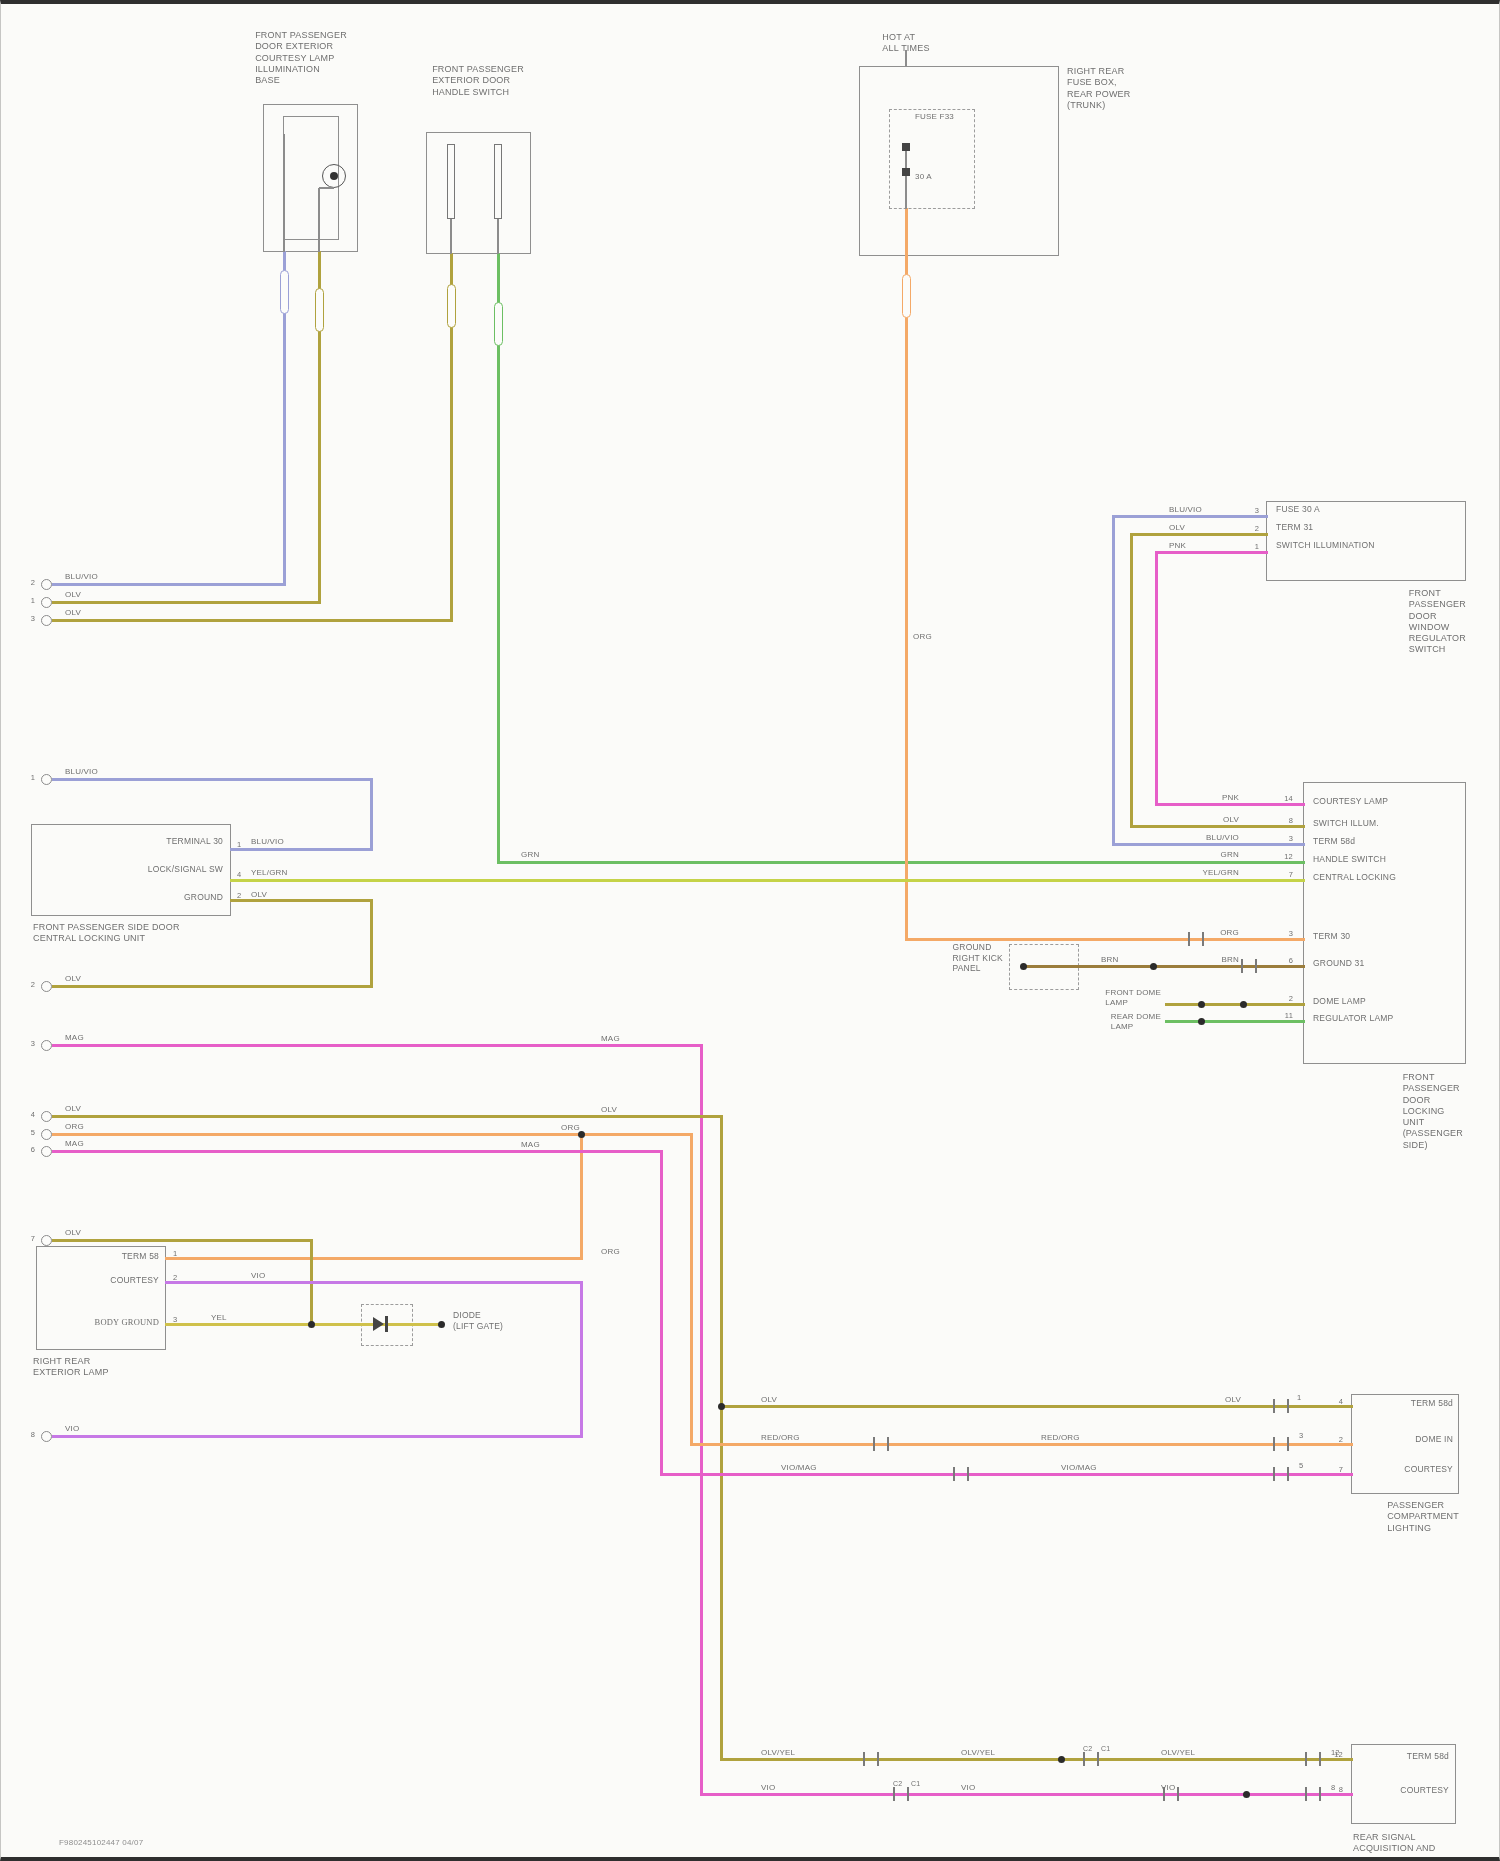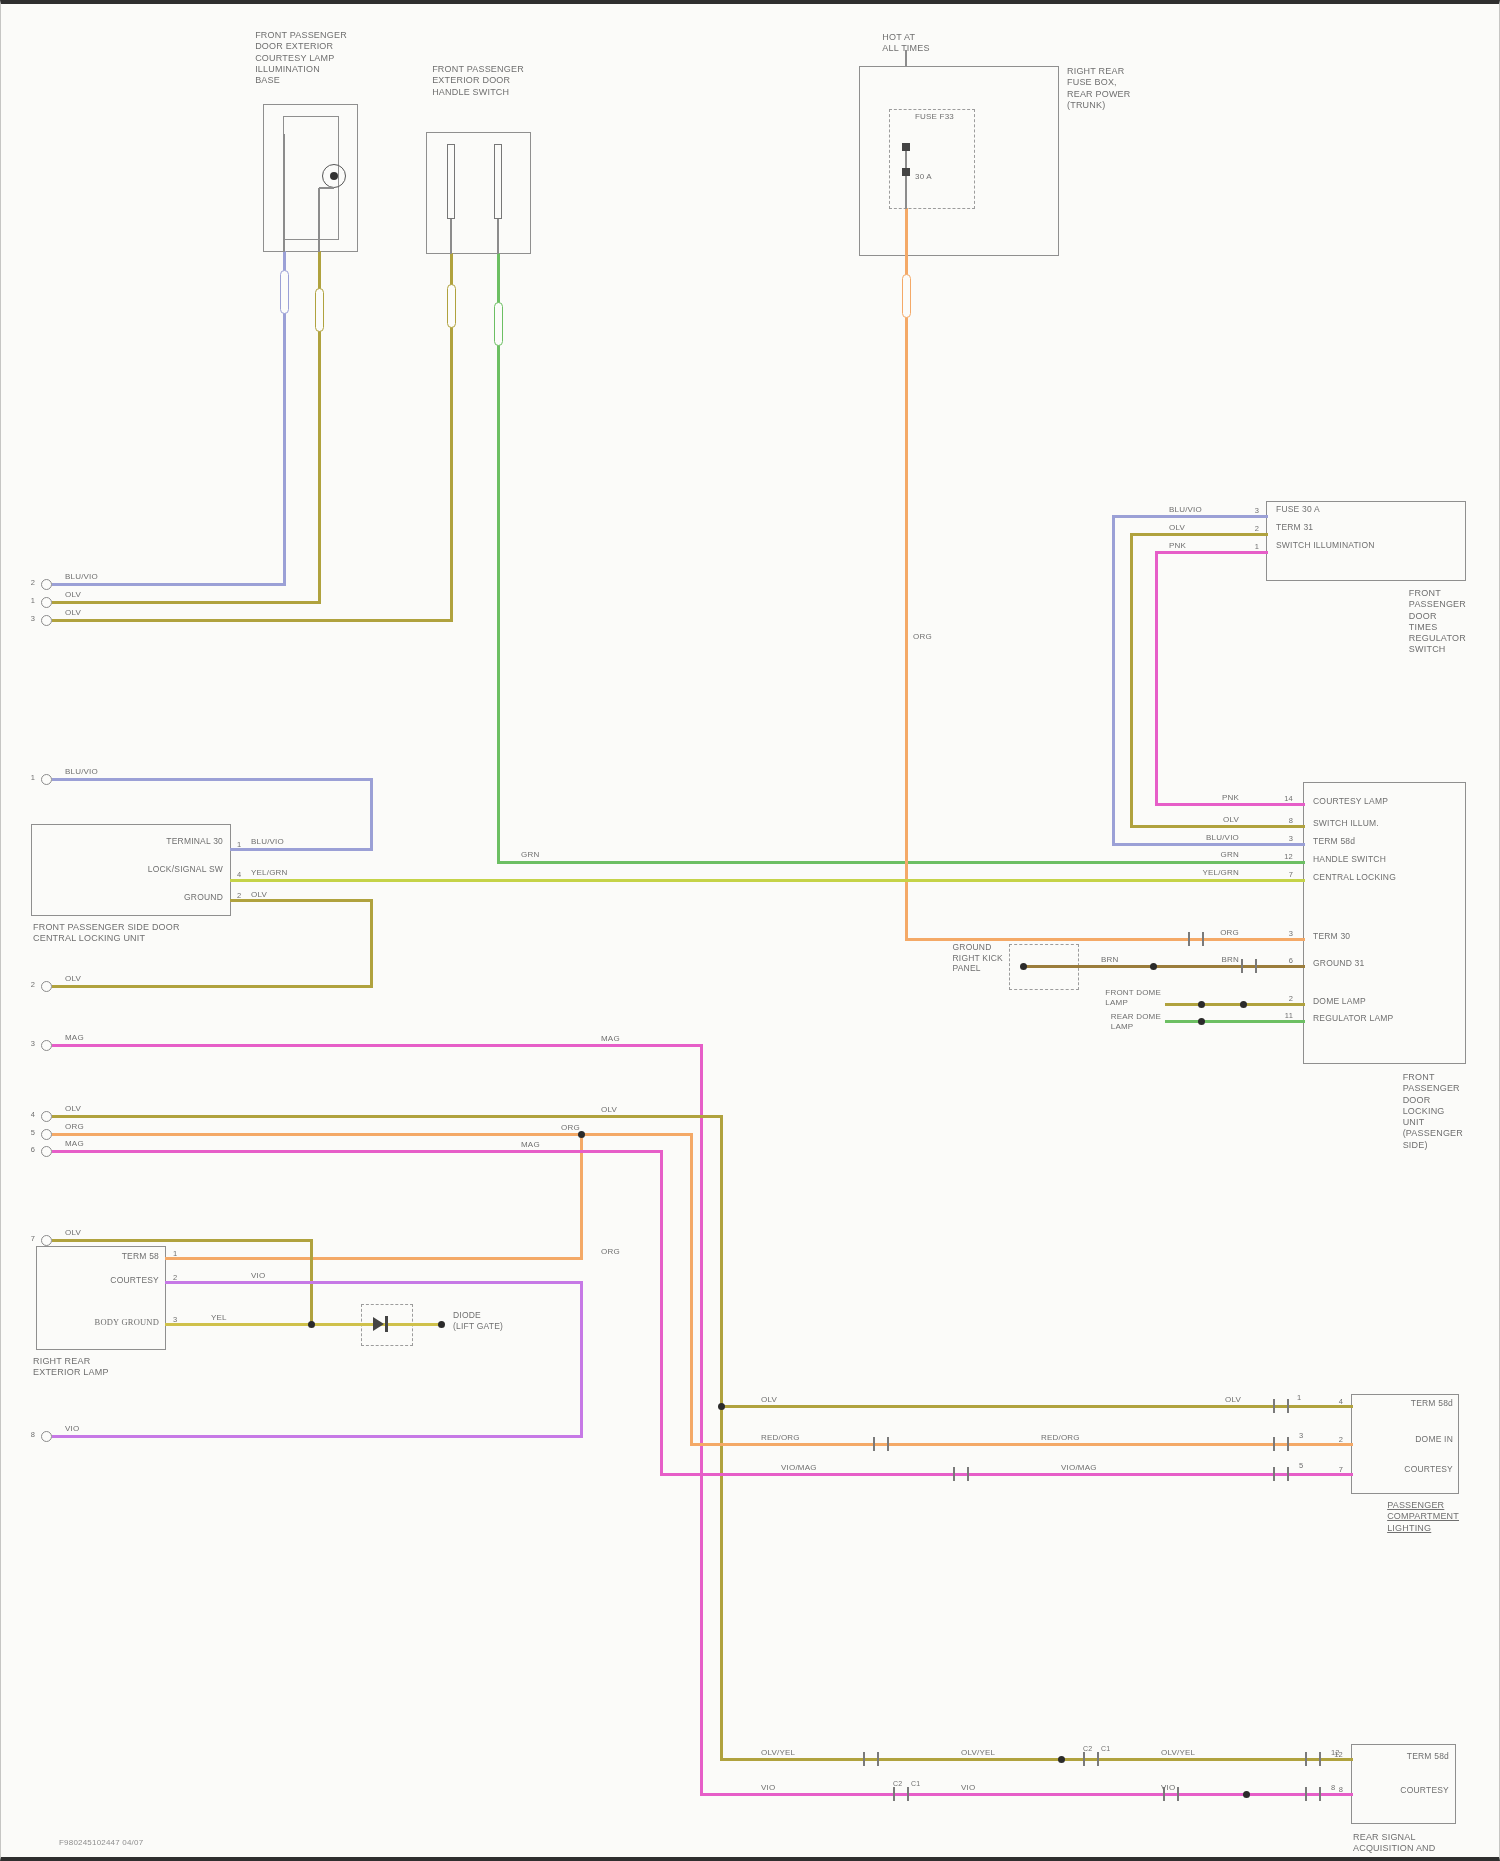--- a/index.html
+++ b/index.html
@@ -188,21 +188,21 @@
       <div class="lbl" style="left: 1066px; top: 62px; font-size: 9px;">RIGHT REAR
 FUSE BOX,
 REAR POWER
 (TRUNK)</div>
       <div class="lbl" style="left: 914px; top: 108px; font-size: 8px; text-align: right;">FUSE F33</div>
       <div class="lbl" style="left: 914px; top: 168px; font-size: 8px;">30 A</div>
       <div class="lbl" style="left: 1275px; top: 500px; font-size: 8.5px;">FUSE 30 A</div>
       <div class="lbl" style="left: 1275px; top: 518px; font-size: 8.5px;">TERM 31</div>
       <div class="lbl" style="left: 1275px; top: 536px; font-size: 8.5px;">SWITCH ILLUMINATION</div>
       <div class="lbl" style="left: 1465px; top: 584px; font-size: 9px; transform: translateX(-100%);">FRONT PASSENGER DOOR
-TIMES REGULATOR SWITCH</div>
+WINDOW REGULATOR SWITCH</div>
       <div class="lbl" style="left: 1312px; top: 792px; font-size: 8.5px;">COURTESY LAMP</div>
       <div class="lbl" style="left: 1312px; top: 814px; font-size: 8.5px;">SWITCH ILLUM.</div>
       <div class="lbl" style="left: 1312px; top: 832px; font-size: 8.5px;">TERM 58d</div>
       <div class="lbl" style="left: 1312px; top: 850px; font-size: 8.5px;">HANDLE SWITCH</div>
       <div class="lbl" style="left: 1312px; top: 868px; font-size: 8.5px;">CENTRAL LOCKING</div>
       <div class="lbl" style="left: 1312px; top: 927px; font-size: 8.5px;">TERM 30</div>
       <div class="lbl" style="left: 1312px; top: 954px; font-size: 8.5px;">GROUND 31</div>
       <div class="lbl" style="left: 1312px; top: 992px; font-size: 8.5px;">DOME LAMP</div>
       <div class="lbl" style="left: 1312px; top: 1009px; font-size: 8.5px;">REGULATOR LAMP</div>
       <div class="lbl" style="left: 1462px; top: 1068px; font-size: 9px; transform: translateX(-100%);">FRONT PASSENGER
@@ -223,21 +223,21 @@
       <div class="lbl" style="left: 1002px; top: 938px; font-size: 8.5px; transform: translateX(-100%);">GROUND
 RIGHT KICK
 PANEL</div>
       <div class="lbl" style="left: 1160px; top: 984px; font-size: 8px; transform: translateX(-100%);">FRONT DOME
 LAMP</div>
       <div class="lbl" style="left: 1160px; top: 1008px; font-size: 8px; transform: translateX(-100%);">REAR DOME
 LAMP</div>
       <div class="lbl" style="left: 1452px; top: 1394px; font-size: 8.5px; transform: translateX(-100%);">TERM 58d</div>
       <div class="lbl" style="left: 1452px; top: 1430px; font-size: 8.5px; transform: translateX(-100%);">DOME IN</div>
       <div class="lbl" style="left: 1452px; top: 1460px; font-size: 8.5px; transform: translateX(-100%);">COURTESY</div>
-      <div class="lbl" style="left: 1458px; top: 1496px; font-size: 9px; transform: translateX(-100%); text-decoration: underline;">PASSENGER COMPARTMENT
+      <div class="lbl" style="left: 1458px; top: 1496px; font-size: 9px; transform: translateX(-100%);">PASSENGER COMPARTMENT
 LIGHTING</div>
       <div class="lbl" style="left: 1448px; top: 1747px; font-size: 8.5px; transform: translateX(-100%);">TERM 58d</div>
       <div class="lbl" style="left: 1448px; top: 1781px; font-size: 8.5px; transform: translateX(-100%);">COURTESY</div>
       <div class="lbl" style="left: 1352px; top: 1828px; font-size: 9px;">REAR SIGNAL
 ACQUISITION AND
 ACTUATION MODULE</div>
       <div class="lbl" style="left: 250px; top: 833px; font-size: 8px;">BLU/VIO</div>
       <div class="lbl" style="left: 250px; top: 864px; font-size: 8px;">YEL/GRN</div>
       <div class="lbl" style="left: 250px; top: 886px; font-size: 8px;">OLV</div>
       <div class="lbl" style="left: 520px; top: 846px; font-size: 8px;">GRN</div>

